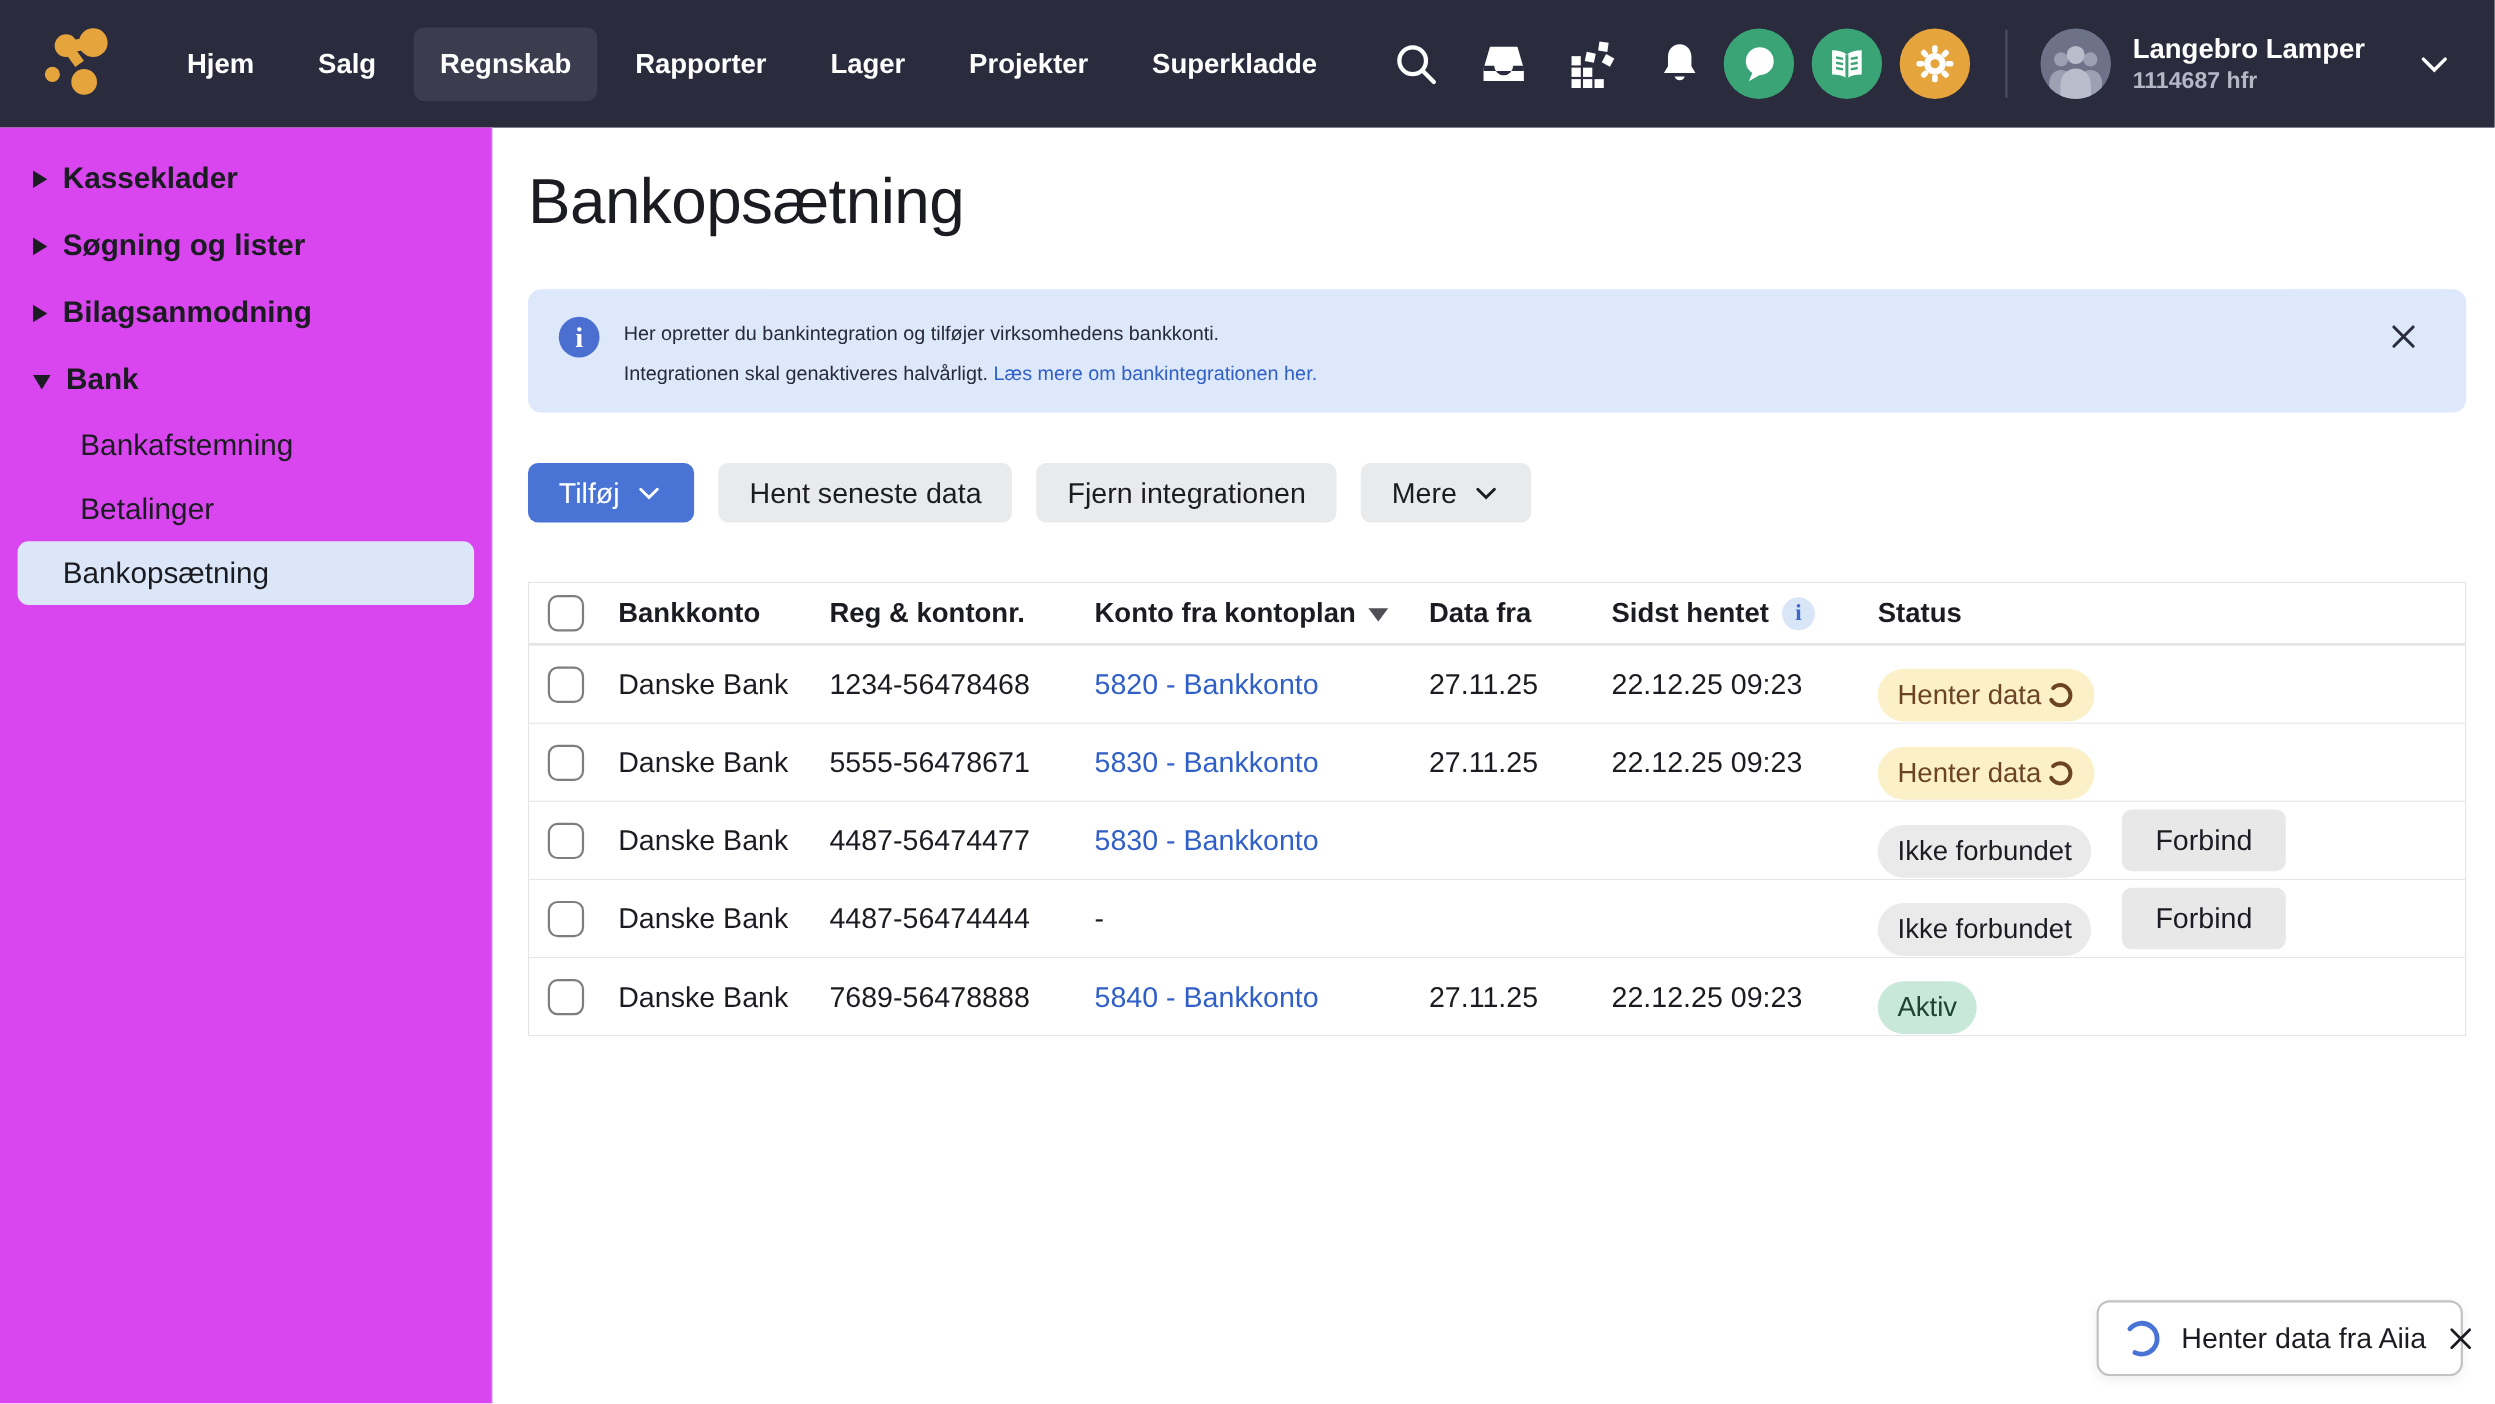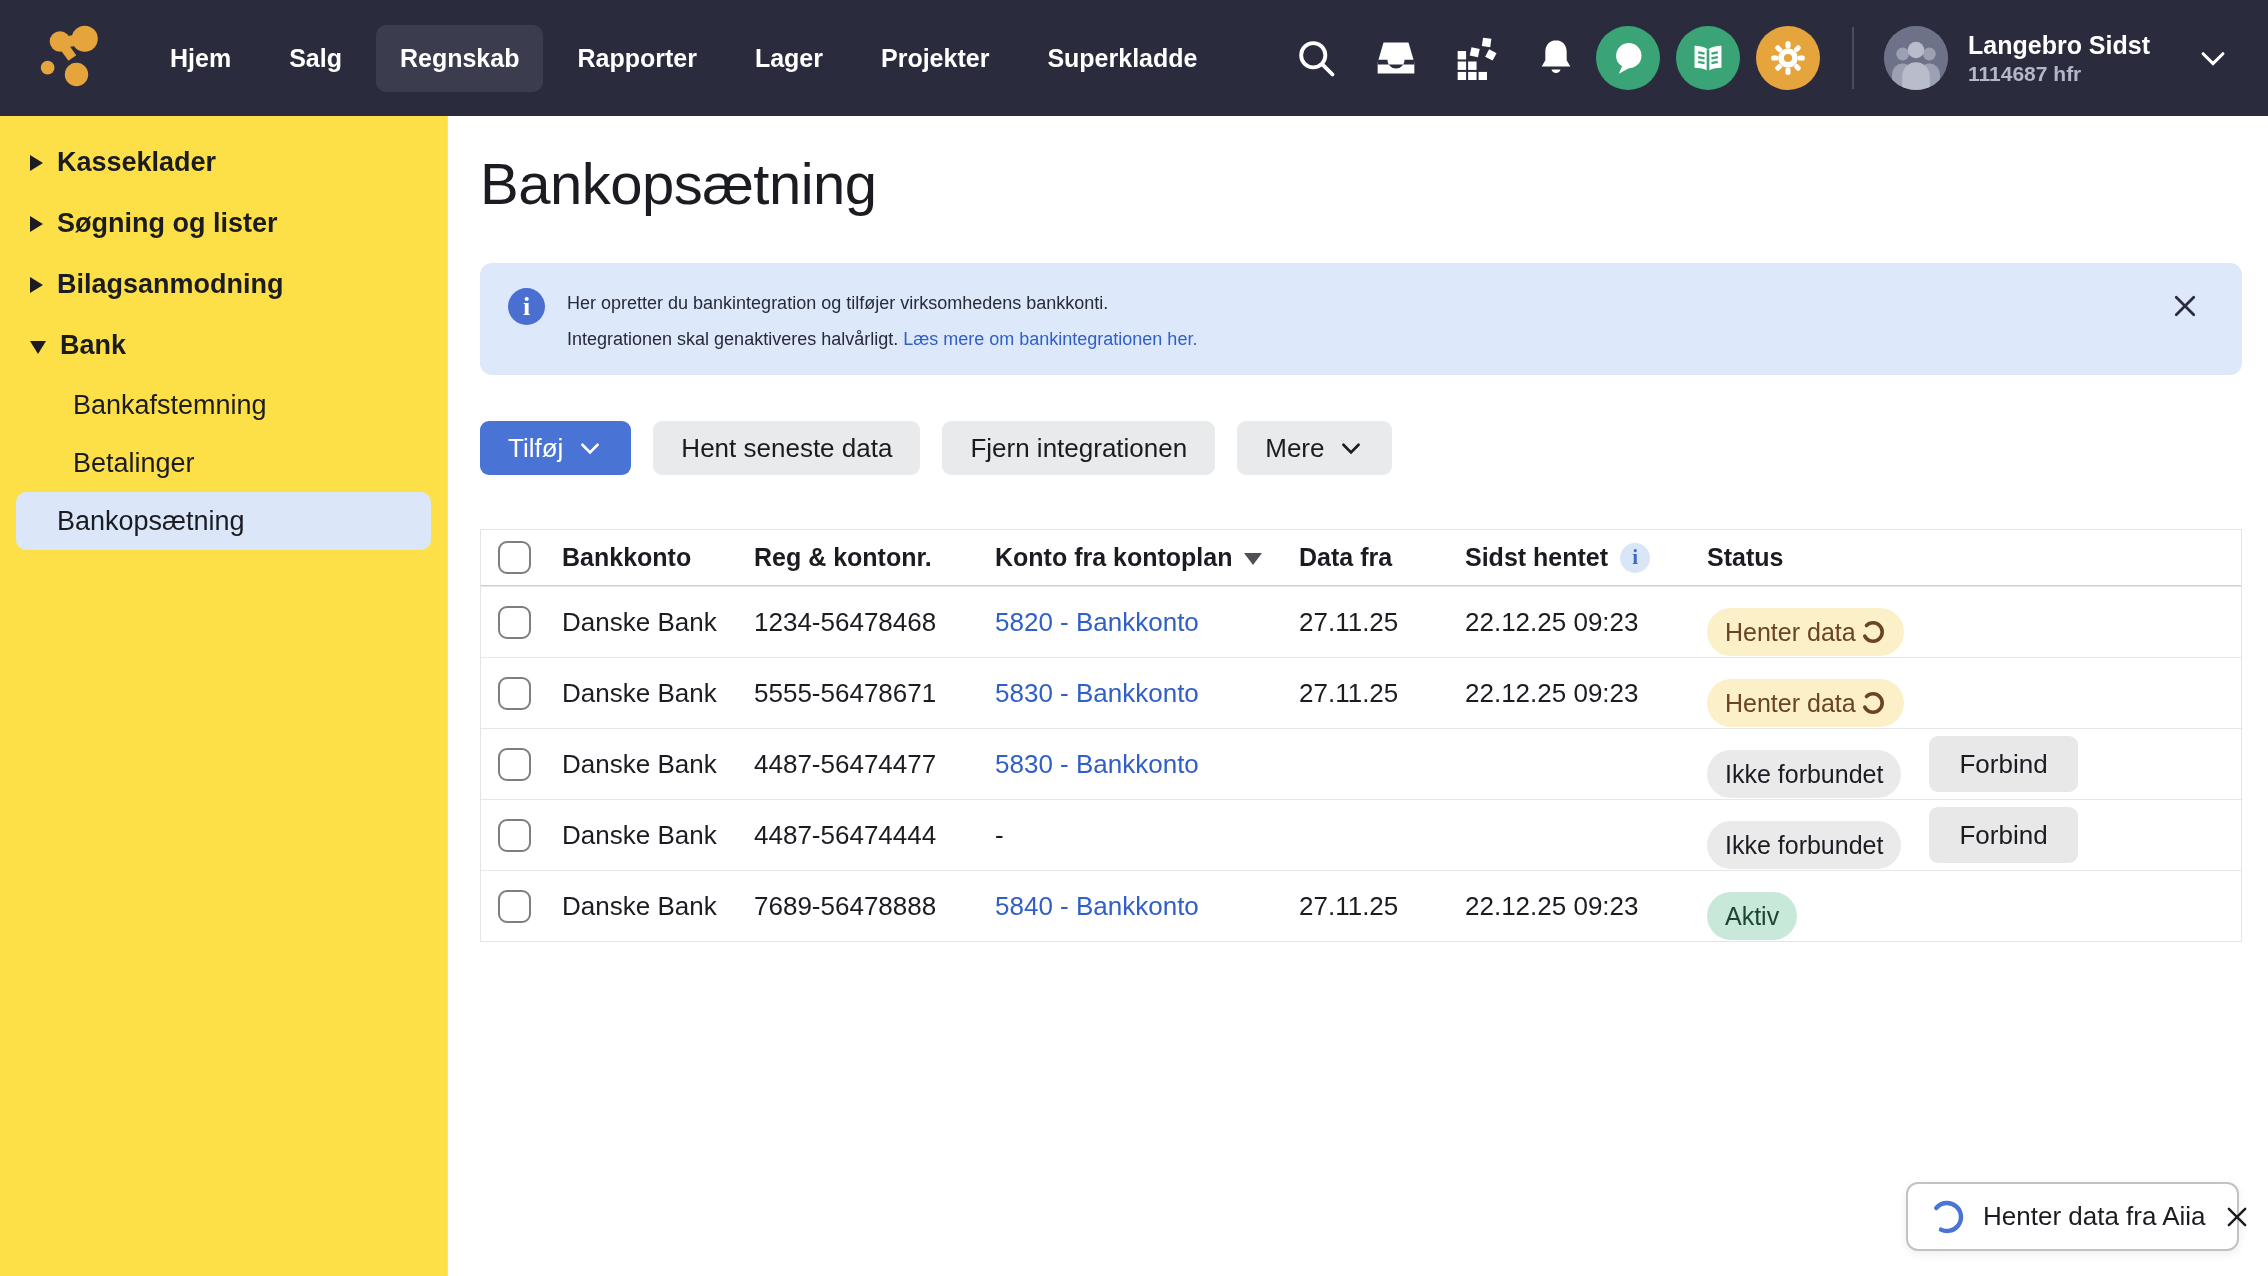--- a/index.html
+++ b/index.html
@@ -39,21 +39,21 @@
     overflow:hidden; cursor:pointer; flex:0 0 auto;
   }
   .user-block { margin-left:20px; cursor:pointer; }
   .user-name { color:#fff; font-size:25px; line-height:32px; }
   .user-org { color:#b4b7c6; font-size:21px; line-height:26px; }
   .user-chevron { margin-left:46px; cursor:pointer; display:flex; }
 
   
   .sidebar {
     position:absolute; top:116px; left:0; bottom:0; width:448px;
-    background:#fde047; border-right:1px solid #dcdde0; padding-top:16px;
+    background:#d946ef; border-right:1px solid #dcdde0; padding-top:16px;
   }
   .side-group {
     height:61px; display:flex; align-items:center; padding-left:30px;
     font-weight:bold; font-size:27px; cursor:pointer;
   }
   .tri { flex:0 0 auto; width:0; height:0; margin-right:14px; }
   .tri.right { border-left:13px solid #1b1b22; border-top:8px solid transparent; border-bottom:8px solid transparent; }
   .tri.down  { border-top:13px solid #1b1b22; border-left:8px solid transparent; border-right:8px solid transparent; margin-top:4px; }
   .side-sub {
     height:58px; display:flex; align-items:center; padding-left:57px;
@@ -233,21 +233,21 @@
           <circle cx="17" cy="10.5" r="2.4"></circle>
           <path d="M13 18.5c0-2.6 1.8-4.4 4-4.4s4 1.8 4 4.4v5.5h-8z"></path>
         </g>
         <g fill="#b9bdcb">
           <circle cx="12" cy="9" r="3.1"></circle>
           <path d="M6.8 19.2c0-3.3 2.3-5.6 5.2-5.6s5.2 2.3 5.2 5.6V24H6.8z"></path>
         </g>
       </svg>
     </div>
     <div class="user-block">
-      <div class="user-name">Langebro Sidst</div>
+      <div class="user-name">Langebro Lamper</div>
       <div class="user-org">1114687 hfr</div>
     </div>
     <div class="user-chevron">
       <svg viewBox="0 0 24 24" width="34" height="34" fill="none" stroke="#fff" stroke-width="2.2" stroke-linecap="round">
         <polyline points="5,9 12,16 19,9"></polyline>
       </svg>
     </div>
   </div>
 </header>
 

